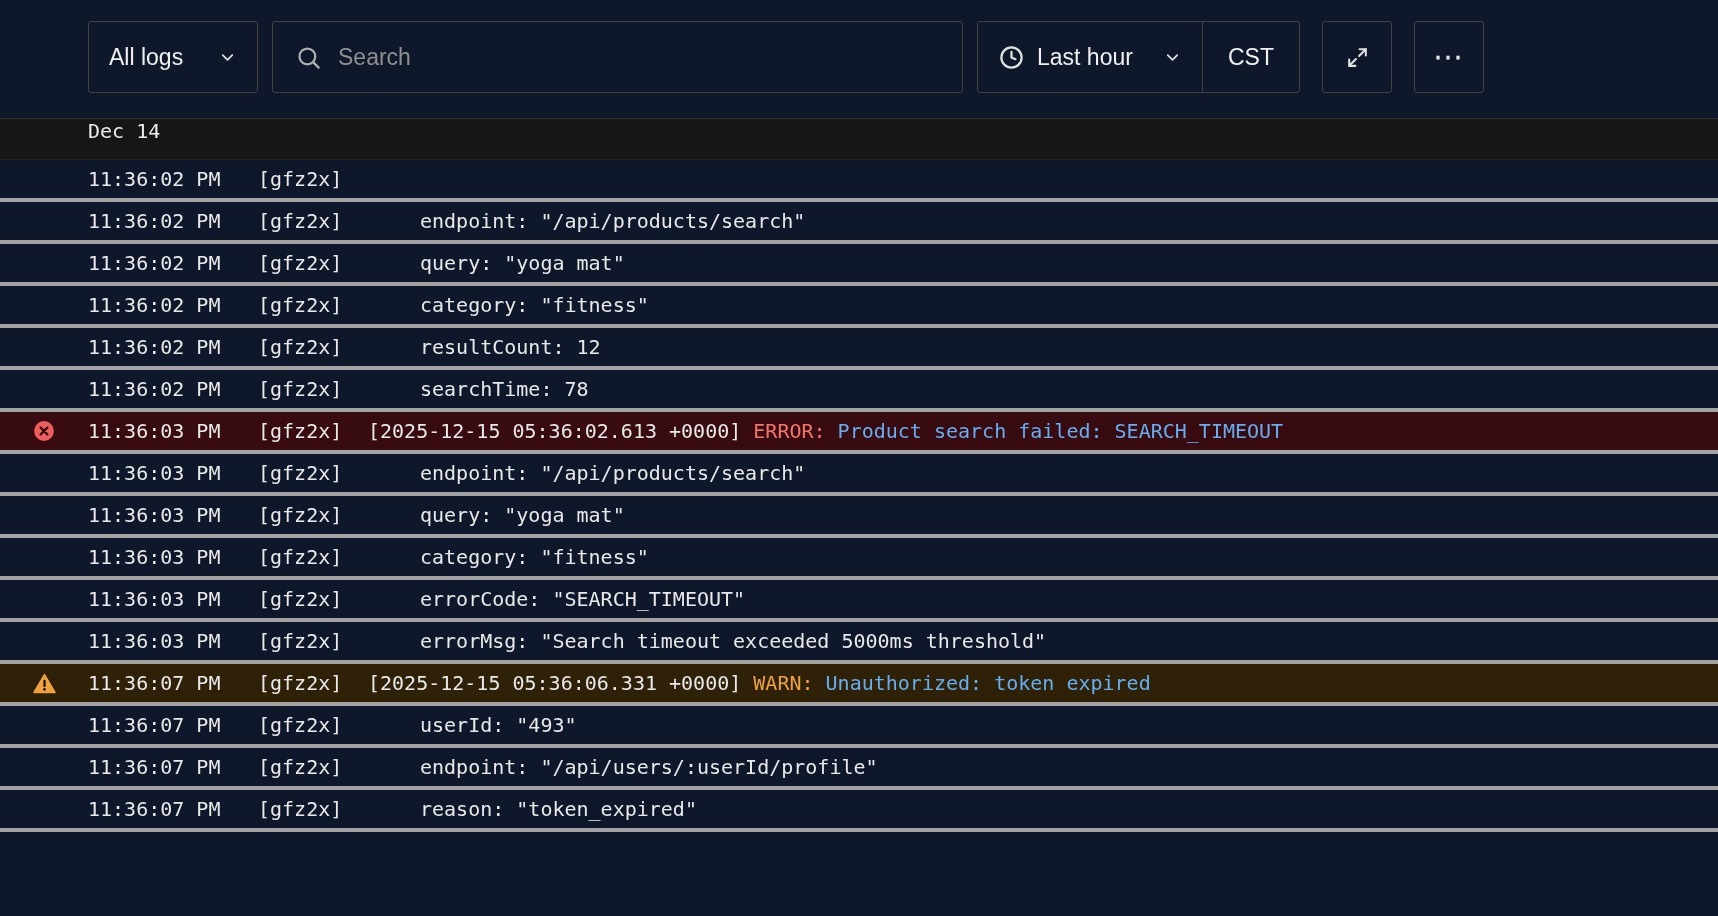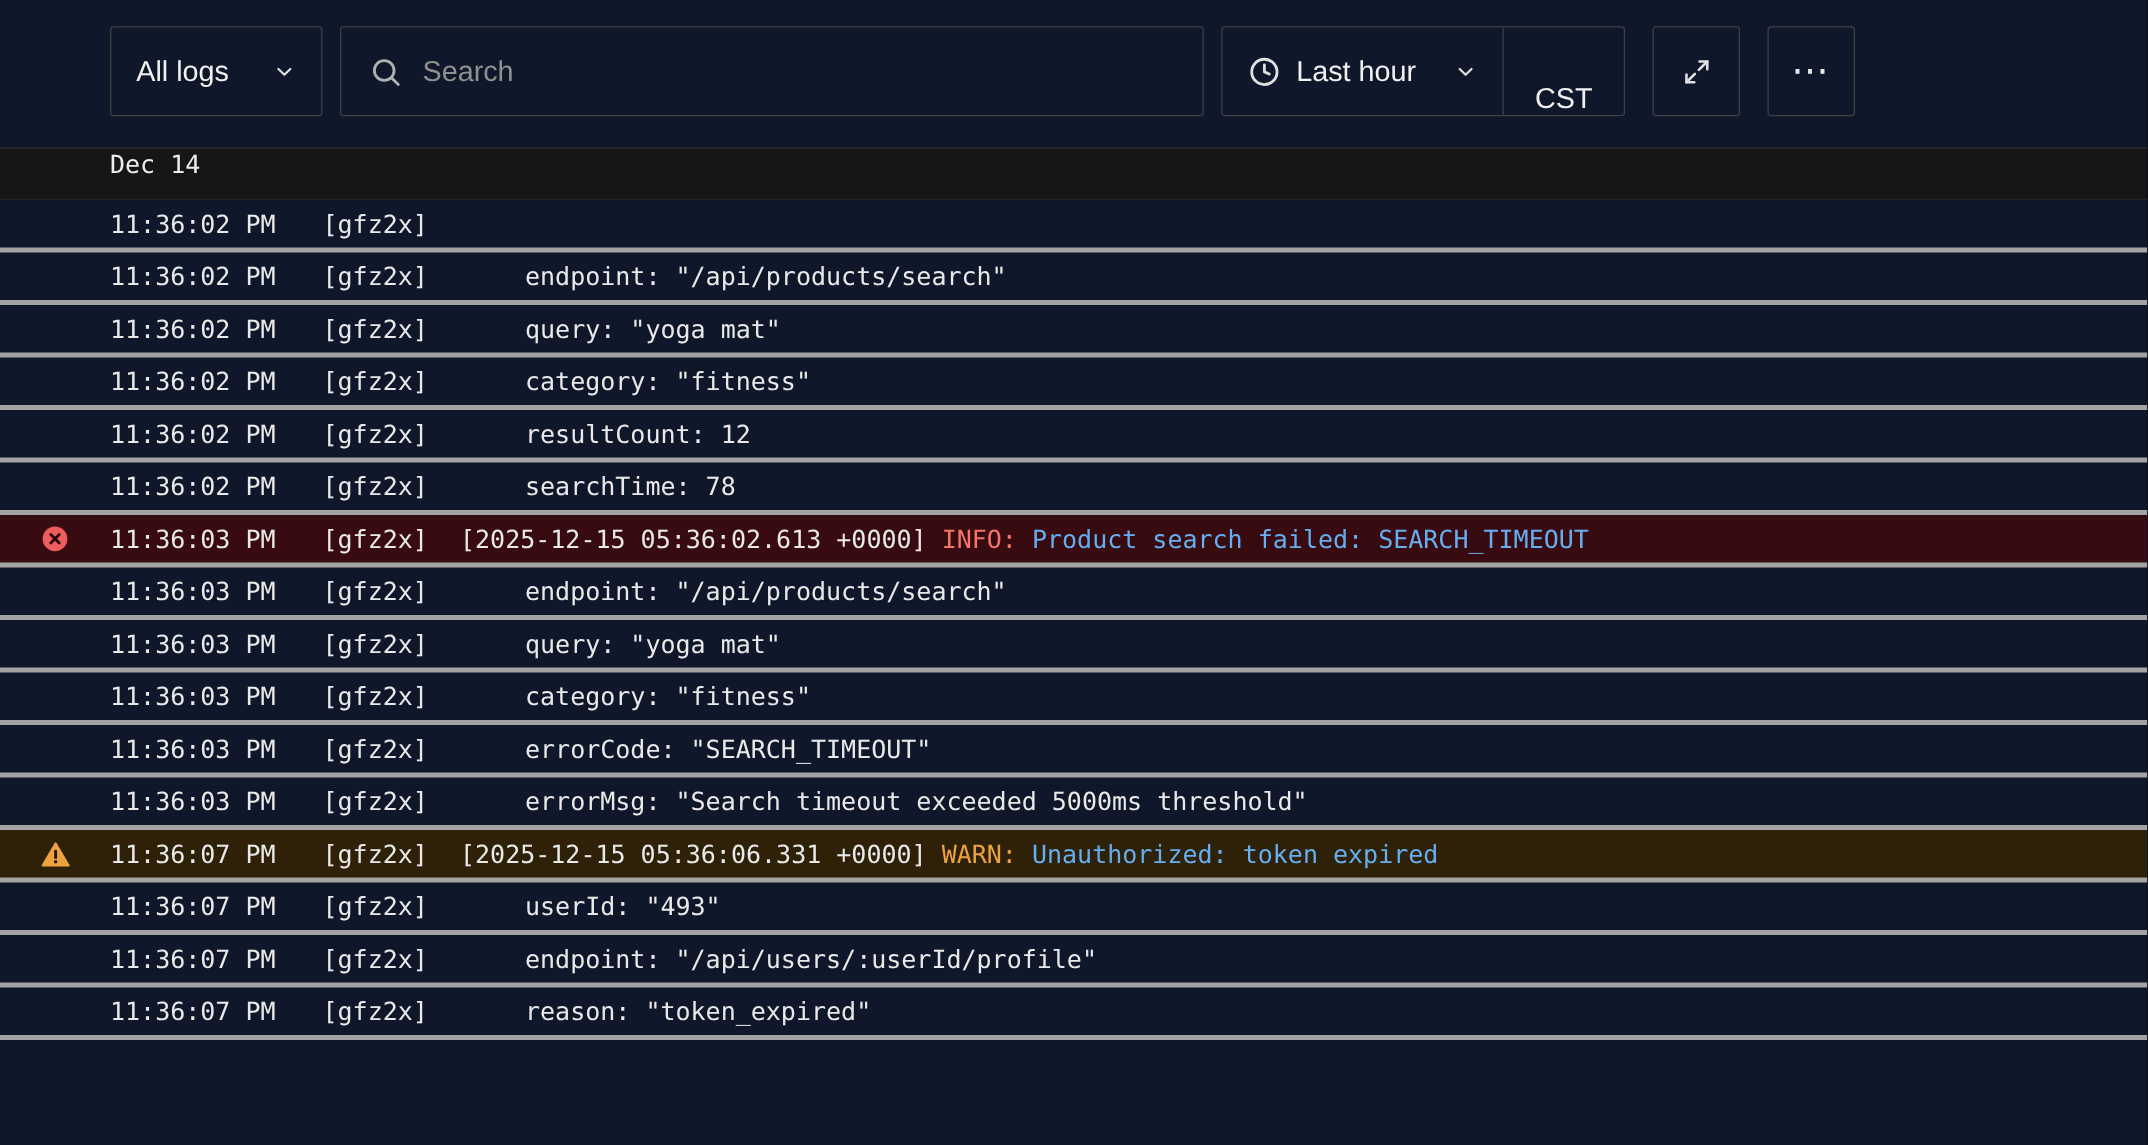--- a/index.html
+++ b/index.html
@@ -49,21 +49,21 @@
   .tb-group {
     display: flex;
     height: 72px;
     border: 1px solid #414141;
     border-radius: 3px;
     overflow: hidden;
   }
   .tb-group .tb { border: none; height: 70px; border-radius: 0; }
   .tb-range { width: 224px; padding: 0 20px; gap: 12px; text-align: right; }
   .tb-range .chev { margin-left: auto; }
-  .tb-tz { width: 97px; justify-content: center; border-left: 1px solid #414141 !important; align-items: flex-end; }
+  .tb-tz { width: 97px; justify-content: center; border-left: 1px solid #414141 !important; }
   .tb-iconbtn { width: 70px; justify-content: center; }
   .ml { margin-left: 8px; }
   .ic { display: flex; align-items: center; justify-content: center; }
   .more-glyph { font-size: 30px; line-height: 1; color: #e8e8e8; letter-spacing: 2px; }
 
   
   .date-row {
     height: 42px;
     background: #161616;
     border-top: 1px solid #303030;
@@ -170,21 +170,21 @@
   <div class="log-list" id="log-list">
       <div class="log-row"><span class="gutter"></span><span class="time-cell">11:36:02 PM</span><span class="pod-cell">[gfz2x]</span></div>
       <div class="log-row"><span class="gutter"></span><span class="time-cell">11:36:02 PM</span><span class="pod-cell">[gfz2x]</span><span class="msg-detail">endpoint: "/api/products/search"</span></div>
       <div class="log-row"><span class="gutter"></span><span class="time-cell">11:36:02 PM</span><span class="pod-cell">[gfz2x]</span><span class="msg-detail">query: "yoga mat"</span></div>
       <div class="log-row"><span class="gutter"></span><span class="time-cell">11:36:02 PM</span><span class="pod-cell">[gfz2x]</span><span class="msg-detail">category: "fitness"</span></div>
       <div class="log-row"><span class="gutter"></span><span class="time-cell">11:36:02 PM</span><span class="pod-cell">[gfz2x]</span><span class="msg-detail">resultCount: 12</span></div>
       <div class="log-row"><span class="gutter"></span><span class="time-cell">11:36:02 PM</span><span class="pod-cell">[gfz2x]</span><span class="msg-detail">searchTime: 78</span></div>
       <div class="log-row sev-error"><span class="gutter"><svg width="22" height="22" viewBox="0 0 20 20">
             <circle cx="10" cy="10" r="9" fill="#ee5d5d"></circle>
             <path d="M6.9 6.9 L13.1 13.1 M13.1 6.9 L6.9 13.1" stroke="#2a0508" stroke-width="2" stroke-linecap="round"></path>
-          </svg></span><span class="time-cell">11:36:03 PM</span><span class="pod-cell">[gfz2x]</span><span><span>[2025-12-15 05:36:02.613 +0000] </span><span class="lvl-error">INFO: </span><span class="msg-blue">Product search failed: SEARCH_TIMEOUT</span></span></div>
+          </svg></span><span class="time-cell">11:36:03 PM</span><span class="pod-cell">[gfz2x]</span><span><span>[2025-12-15 05:36:02.613 +0000] </span><span class="lvl-error">ERROR: </span><span class="msg-blue">Product search failed: SEARCH_TIMEOUT</span></span></div>
       <div class="log-row"><span class="gutter"></span><span class="time-cell">11:36:03 PM</span><span class="pod-cell">[gfz2x]</span><span class="msg-detail">endpoint: "/api/products/search"</span></div>
       <div class="log-row"><span class="gutter"></span><span class="time-cell">11:36:03 PM</span><span class="pod-cell">[gfz2x]</span><span class="msg-detail">query: "yoga mat"</span></div>
       <div class="log-row"><span class="gutter"></span><span class="time-cell">11:36:03 PM</span><span class="pod-cell">[gfz2x]</span><span class="msg-detail">category: "fitness"</span></div>
       <div class="log-row"><span class="gutter"></span><span class="time-cell">11:36:03 PM</span><span class="pod-cell">[gfz2x]</span><span class="msg-detail">errorCode: "SEARCH_TIMEOUT"</span></div>
       <div class="log-row"><span class="gutter"></span><span class="time-cell">11:36:03 PM</span><span class="pod-cell">[gfz2x]</span><span class="msg-detail">errorMsg: "Search timeout exceeded 5000ms threshold"</span></div>
       <div class="log-row sev-warn"><span class="gutter"><svg width="23" height="21" viewBox="0 0 22 20">
             <path d="M11 1.5 L21 18.5 H1 Z" fill="#eda13f" stroke="#eda13f" stroke-width="1.5" stroke-linejoin="round"></path>
             <line x1="11" y1="7.5" x2="11" y2="12.5" stroke="#1a1203" stroke-width="2.2" stroke-linecap="round"></line>
             <circle cx="11" cy="15.6" r="1.3" fill="#1a1203"></circle>
           </svg></span><span class="time-cell">11:36:07 PM</span><span class="pod-cell">[gfz2x]</span><span><span>[2025-12-15 05:36:06.331 +0000] </span><span class="lvl-warn">WARN: </span><span class="msg-blue">Unauthorized: token expired</span></span></div>

